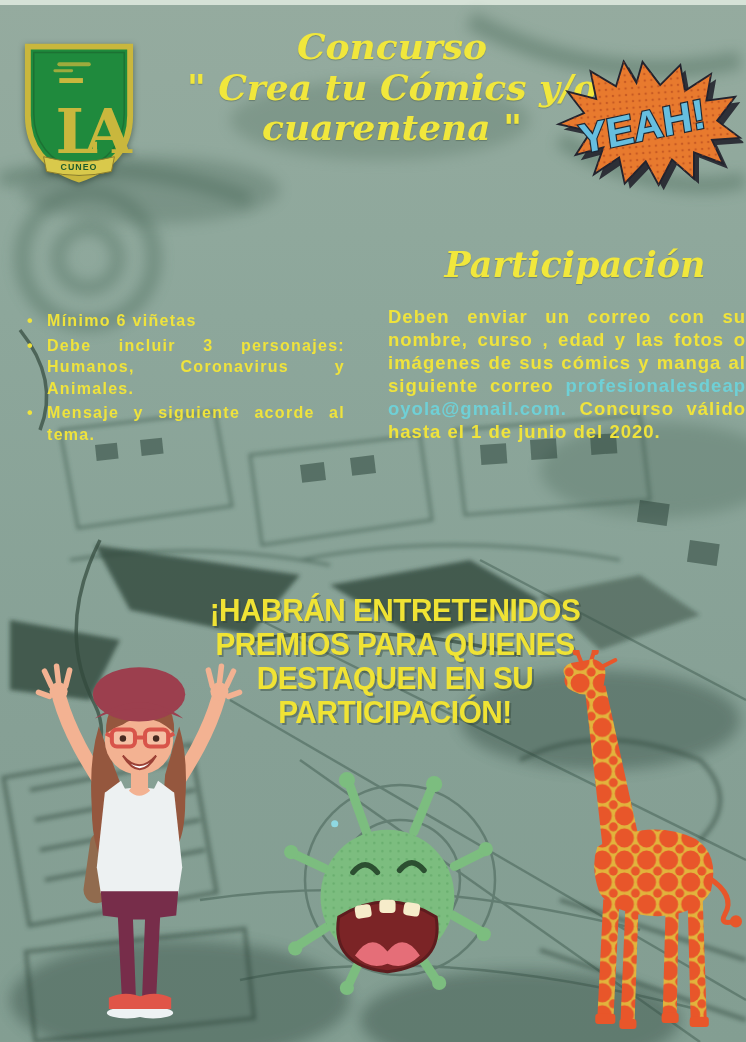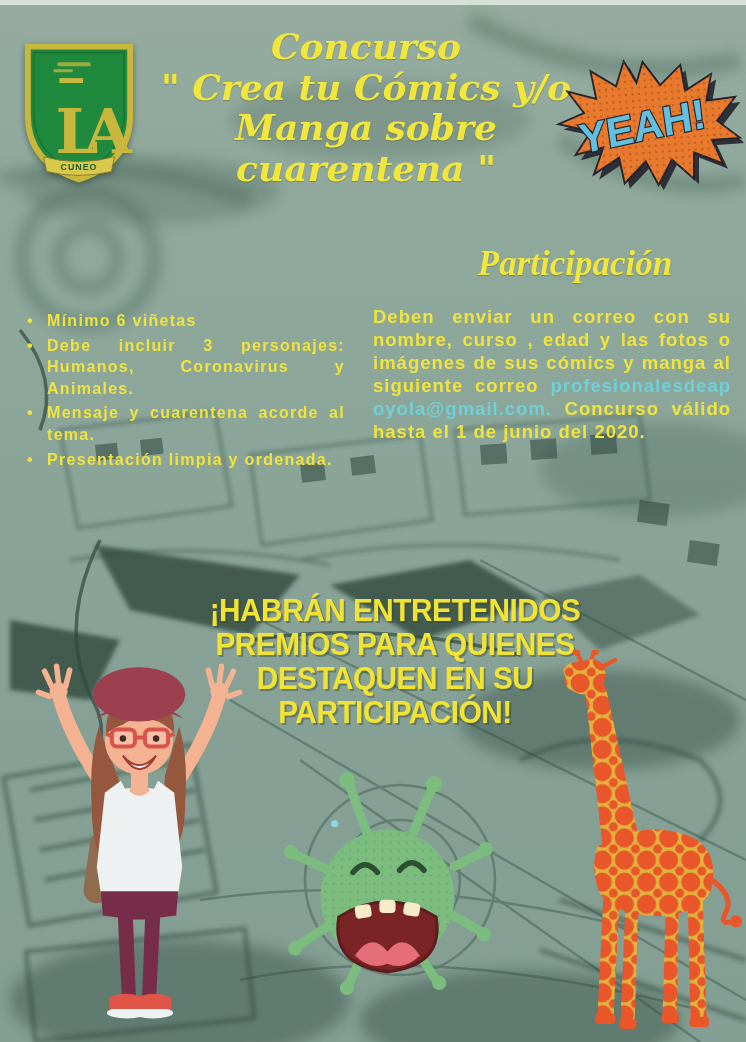--- a/index.html
+++ b/index.html
@@ -10,34 +10,34 @@
     font-family:"Liberation Sans",sans-serif;
   }
   .abs{position:absolute;}
   svg{display:block;}
 
   
   .script{
     font-family:"DejaVu Serif",serif;font-style:italic;font-weight:bold;
     color:#f1e73c;text-shadow:0 1px 1px rgba(50,70,55,.35);
   }
-  .title-block{left:126px;top:26px;width:480px;text-align:center;font-size:36px;line-height:1.13;}
+  .title-block{left:152px;top:26px;width:480px;text-align:center;font-size:36px;line-height:1.13;}
   .bases-heading{left:30px;top:248px;width:330px;font-size:35px;}
-  .part-heading{left:425px;top:244px;width:300px;text-align:center;font-size:35px;font-family:Liberation Serif, serif;}
+  .part-heading{left:425px;top:244px;width:300px;text-align:center;font-size:35px;}
 
   
   .bases-list{
     left:25px;top:310px;width:320px;margin:0;padding:0;list-style:none;
     color:#efe33c;font-weight:bold;font-size:16px;line-height:1.35;
     letter-spacing:1.3px;
   }
   .bases-list li{position:relative;padding-left:22px;text-align:justify;margin-bottom:3px;}
   .bases-list li::before{content:"•";position:absolute;left:2px;top:0;}
   .part-text{
-    left:373px;top:306px;width:358px;margin:0;color:#efe33c;font-weight:bold;
+    left:388px;top:306px;width:358px;margin:0;color:#efe33c;font-weight:bold;
     font-size:18.5px;line-height:1.24;letter-spacing:1px;text-align:justify;
   }
   .email{color:#6fd0d6;word-break:break-all;}
   .prizes{
     left:200px;top:594px;width:390px;text-align:center;color:#f0e334;
     font-weight:bold;font-size:31px;line-height:34px;letter-spacing:-0.5px;
     text-shadow:2px 2px 0 rgba(44,64,52,.4);
     transform:scaleX(.96);transform-origin:center;
   }
   .burst-wrap{left:552px;top:58px;width:190px;height:136px;transform:rotate(-4deg);}
@@ -142,21 +142,20 @@
       <rect x="40" y="40" width="24" height="5" fill="#c9b73d"></rect>
       <text x="36" y="116" font-family="DejaVu Serif, serif" font-weight="bold" font-size="62" fill="#c9b73d" letter-spacing="-14">LA</text>
       <path d="M24,120 Q60,130 96,120 L93,135 Q60,143 27,135 Z" fill="#d9c94b" stroke="#8a7b2c" stroke-width="1"></path>
       <text x="60" y="133" text-anchor="middle" font-family="Liberation Sans, sans-serif" font-weight="bold" font-size="9" letter-spacing="1" fill="#1d5c2e">CUNEO</text>
     </svg>
   </div>
 
   <div class="abs script title-block">
     <div>Concurso</div>
     <div>" Crea tu Cómics y/o</div>
-    <div>Manga sobre</div>
     <div>cuarentena "</div>
   </div>
 
   <div class="abs burst-wrap">
     <svg viewBox="0 0 200 145" width="190" height="136">
       <defs>
         <pattern id="hdots" width="7" height="7" patternUnits="userSpaceOnUse">
           <circle cx="3" cy="3" r="1.3" fill="#b5491d"></circle>
         </pattern>
       </defs>
@@ -165,22 +164,21 @@
         <polygon points="100,4 117,30 140,10 143,38 172,22 165,50 196,48 175,72 198,92 168,92 178,118 148,104 146,132 124,110 108,136 96,110 72,132 68,104 40,120 52,92 22,98 40,74 6,64 34,54 18,30 48,40 44,10 70,28 80,2 92,26" fill="#e87a2e" stroke="#23232e" stroke-width="2"></polygon>
         <polygon points="100,4 117,30 140,10 143,38 172,22 165,50 196,48 175,72 198,92 168,92 178,118 148,104 146,132 124,110 108,136 96,110 72,132 68,104 40,120 52,92 22,98 40,74 6,64 34,54 18,30 48,40 44,10 70,28 80,2 92,26" fill="url(#hdots)" opacity="0.65"></polygon>
       </g>
       <text x="100" y="87" text-anchor="middle" transform="rotate(-8 100 72) skewX(-4)" font-family="Liberation Sans, sans-serif" font-weight="bold" font-size="44" fill="#66bedf" stroke="#1d2733" stroke-width="2.5" paint-order="stroke">YEAH!</text>
     </svg>
   </div>
 
   <ul class="abs bases-list">
     <li>Mínimo 6 viñetas</li>
     <li>Debe incluir 3 personajes: Humanos, Coronavirus y Animales.</li>
-    <li>Mensaje y cuarentena acorde al tema.</li>
-    <li>Presentación limpia y ordenada.</li>
+    <li>Mensaje y siguiente acorde al tema.</li>
   </ul>
 
   <h2 class="abs script part-heading" style="margin:0">Participación</h2>
   <p class="abs part-text">
     <span>Deben enviar un correo con su nombre, curso , edad y las fotos o imágenes de sus cómics y manga al siguiente correo </span><span class="email">profesionalesdeapoyola@gmail.com.</span><span> Concurso válido hasta el 1 de junio del 2020.</span>
   </p>
 
   <div class="abs prizes">
     <div>¡HABRÁN ENTRETENIDOS</div>
     <div>PREMIOS PARA QUIENES</div>

